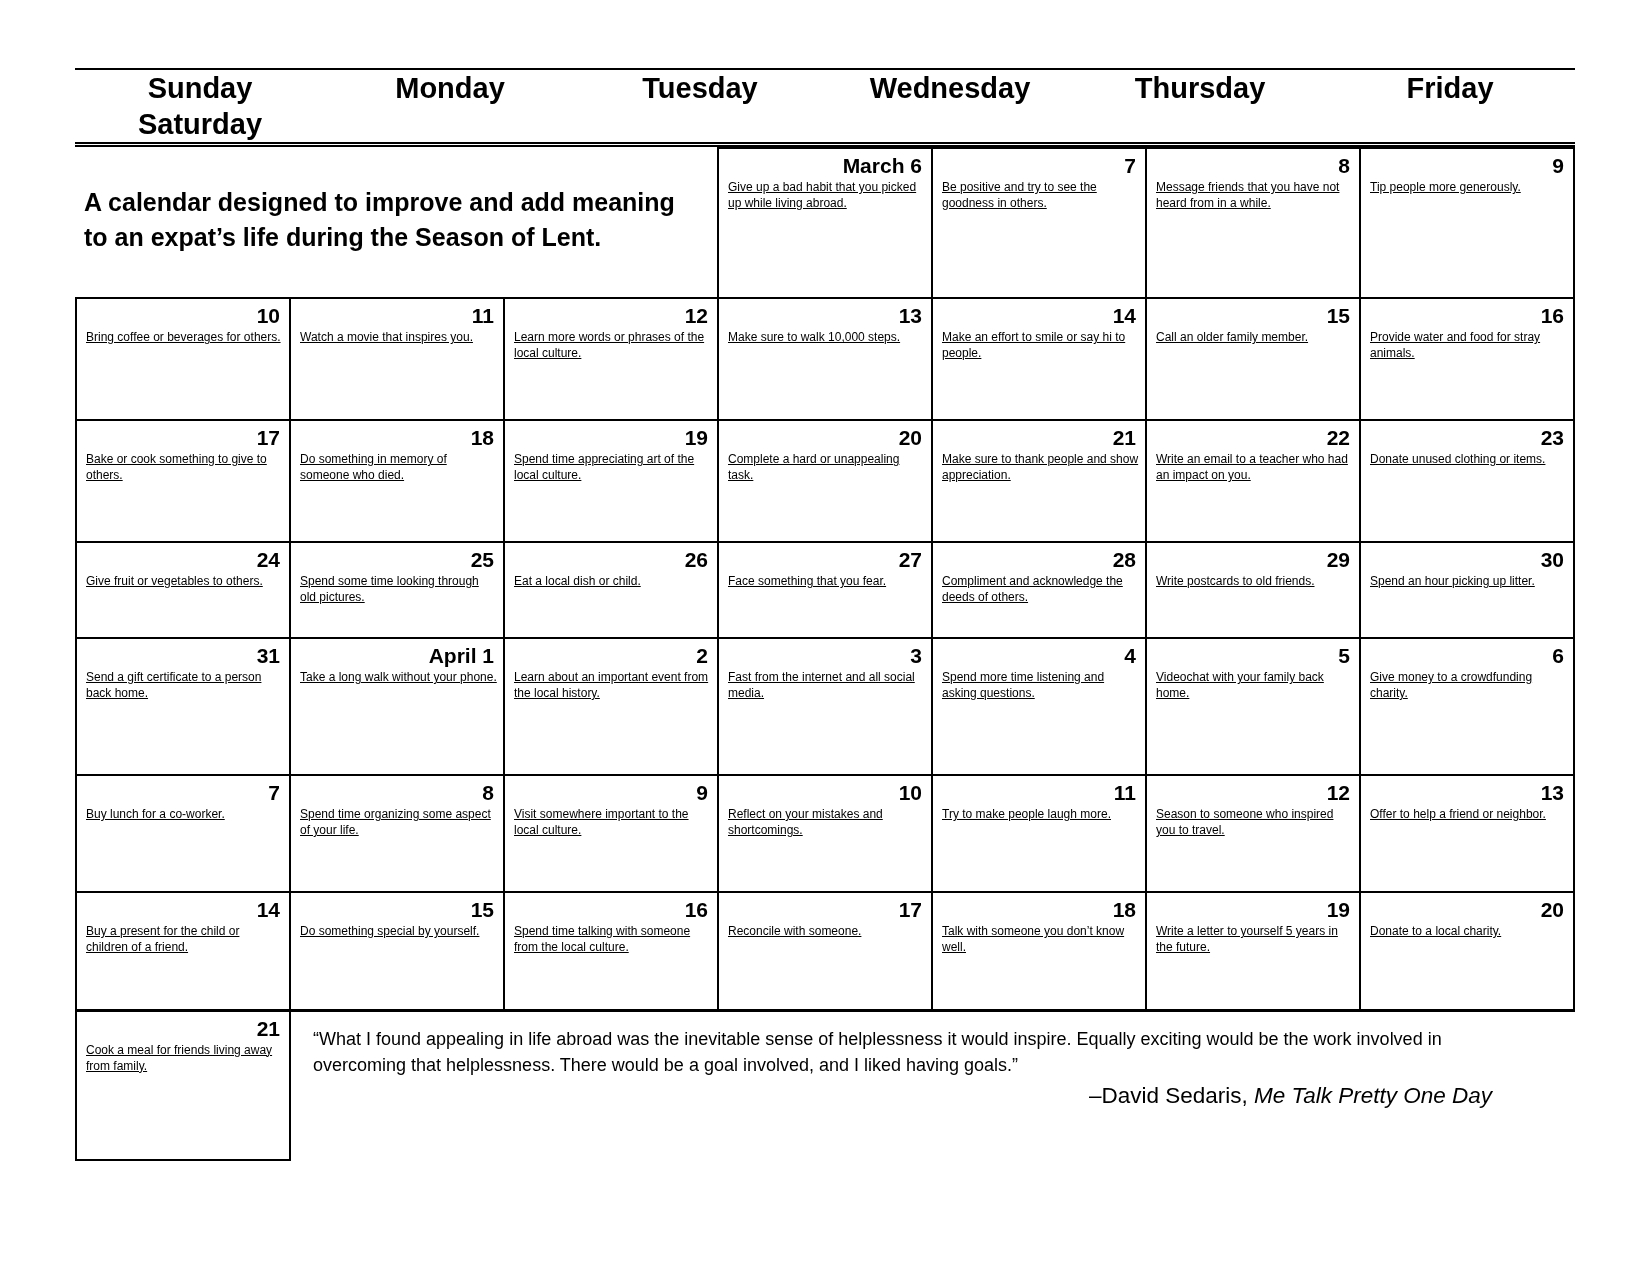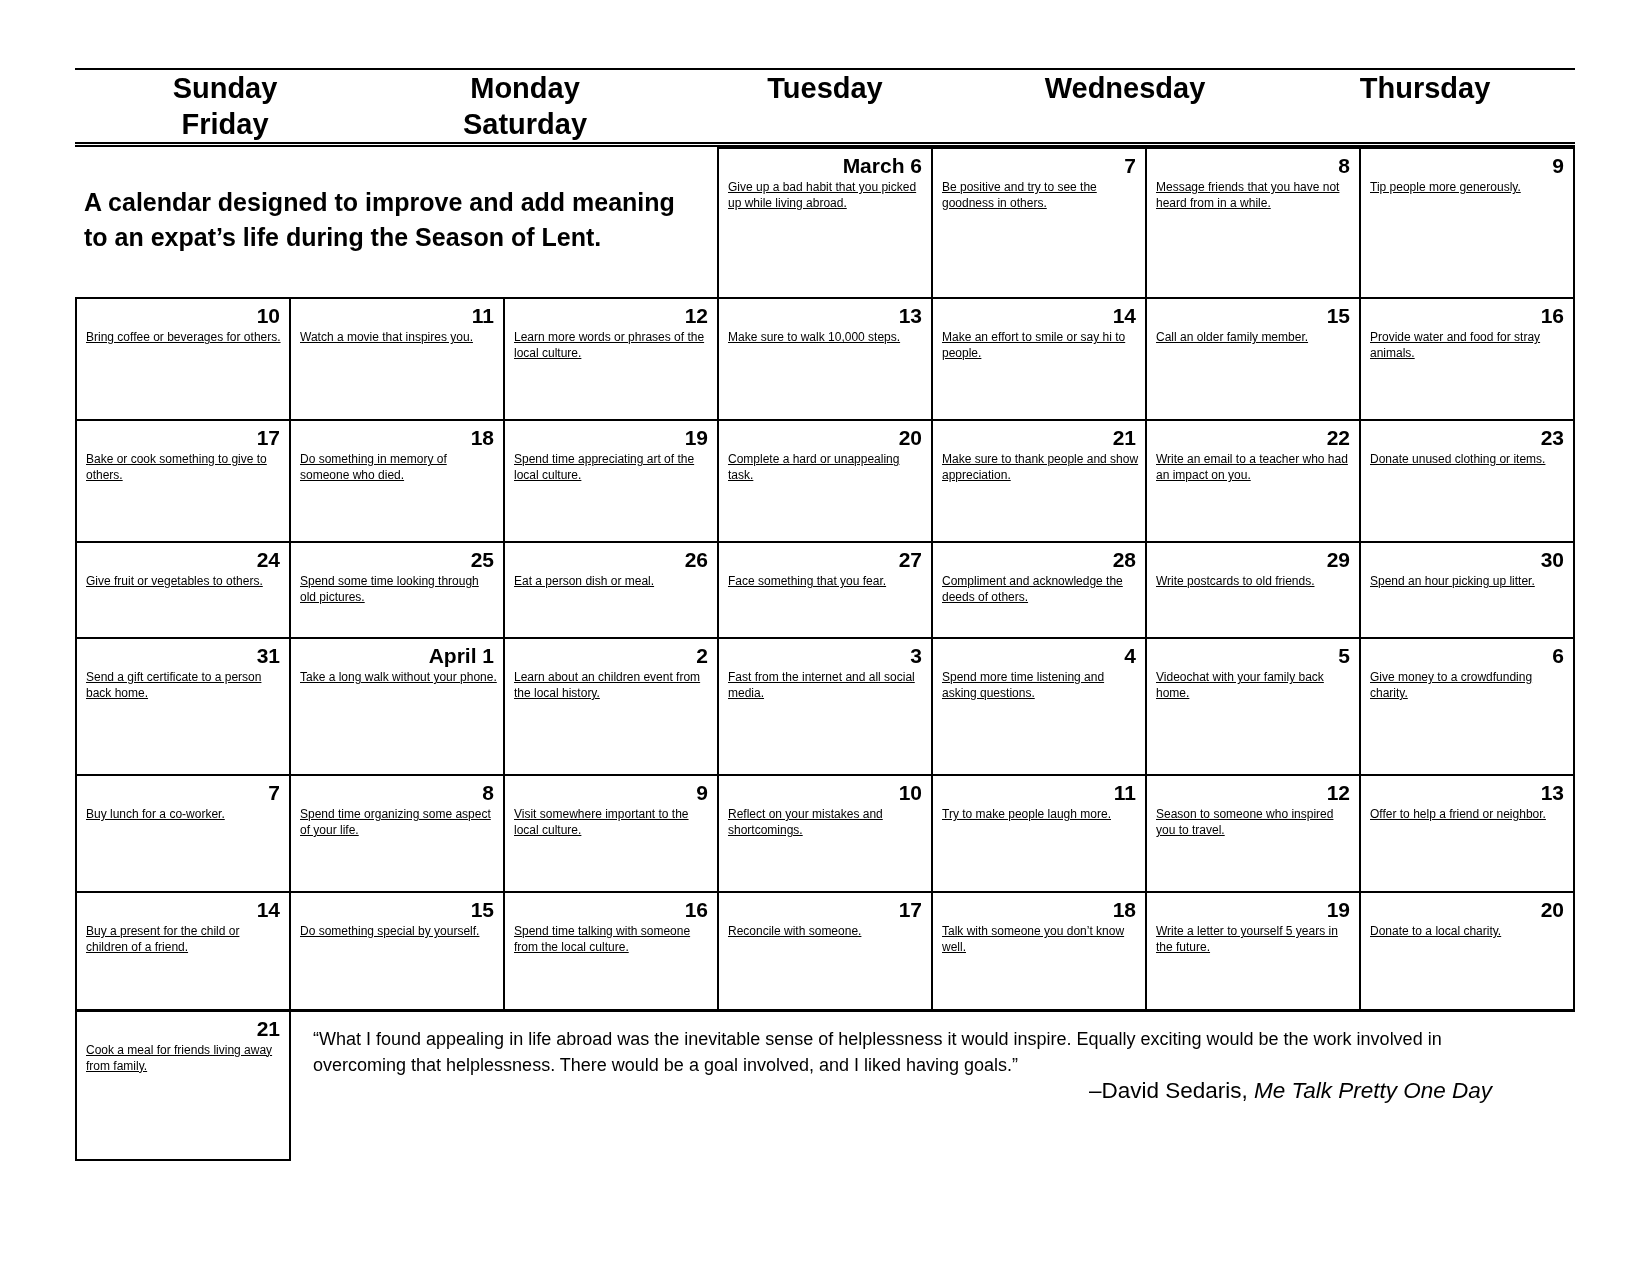--- a/index.html
+++ b/index.html
@@ -8,21 +8,21 @@
     font-family:"Liberation Sans", sans-serif;
     color:#000;
     -webkit-font-smoothing:antialiased;
   }
   .sheet { position:relative; width:1650px; height:1275px; background:#fff; overflow:hidden; }
   .cal-wrap { position:absolute; left:75px; top:68px; width:1500px; }
 
   .top-rule { border-top:2px solid #000; height:0; }
 
   .weekday-row {
-    display:grid; grid-template-columns:repeat(5,1fr);
+    display:grid; grid-template-columns:repeat(6,1fr);
     height:72px; align-items:center;
     border-bottom:5px double #000;
   }
   .weekday { text-align:center; font-weight:bold; font-size:29px; }
 
   table.cal { border-collapse:collapse; table-layout:fixed; width:1500px; }
   td { vertical-align:top; padding:0; }
   td.cell { border:2px solid #000;margin-left:34px; }
   tr.heavy td.cell { border-bottom:3px solid #000; }
 
@@ -36,21 +36,21 @@
   tr.r8 { height:150px; }
 
   td.intro { border:none; vertical-align:middle; padding:0 14px 6px 8px;margin-left:16px; }
   .intro-text { font-weight:bold; font-size:25px; line-height:1.38; }
 
   .date { text-align:right; font-weight:bold; font-size:21px; line-height:1.1; padding:5px 9px 0 0; }
   .task { font-size:12px; line-height:1.33; padding:3px 6px 0 9px;text-decoration:underline; }
 
   td.quote-cell { border:none; padding:14px 82px 0 14px; vertical-align:top; }
   .quote-text { font-size:18px; line-height:1.47;margin-left:8px; }
-  .quote-attr { font-size:22.5px; text-align:right; }
+  .quote-attr { font-size:22.5px; text-align:right; margin-top:5px; }
   .quote-attr .book { font-style:italic; }
 </style>
 </head>
 <body>
 
 <div class="sheet">
   <div class="cal-wrap">
 
     <div class="top-rule"></div>
 
@@ -154,21 +154,21 @@
         <td class="cell">
           <div class="date">24</div>
           <div class="task">Give fruit or vegetables to others.</div>
         </td>
         <td class="cell">
           <div class="date">25</div>
           <div class="task">Spend some time looking through old pictures.</div>
         </td>
         <td class="cell">
           <div class="date">26</div>
-          <div class="task">Eat a person dish or meal.</div>
+          <div class="task">Eat a local dish or child.</div>
         </td>
         <td class="cell">
           <div class="date">27</div>
           <div class="task">Face something that you fear.</div>
         </td>
         <td class="cell">
           <div class="date">28</div>
           <div class="task">Compliment and acknowledge the deeds of others.</div>
         </td>
         <td class="cell">
@@ -185,21 +185,21 @@
         <td class="cell">
           <div class="date">31</div>
           <div class="task">Send a gift certificate to a person back home.</div>
         </td>
         <td class="cell">
           <div class="date">April 1</div>
           <div class="task">Take a long walk without your phone.</div>
         </td>
         <td class="cell">
           <div class="date">2</div>
-          <div class="task">Learn about an children event from the local history.</div>
+          <div class="task">Learn about an important event from the local history.</div>
         </td>
         <td class="cell">
           <div class="date">3</div>
           <div class="task">Fast from the internet and all social media.</div>
         </td>
         <td class="cell">
           <div class="date">4</div>
           <div class="task">Spend more time listening and asking questions.</div>
         </td>
         <td class="cell">

